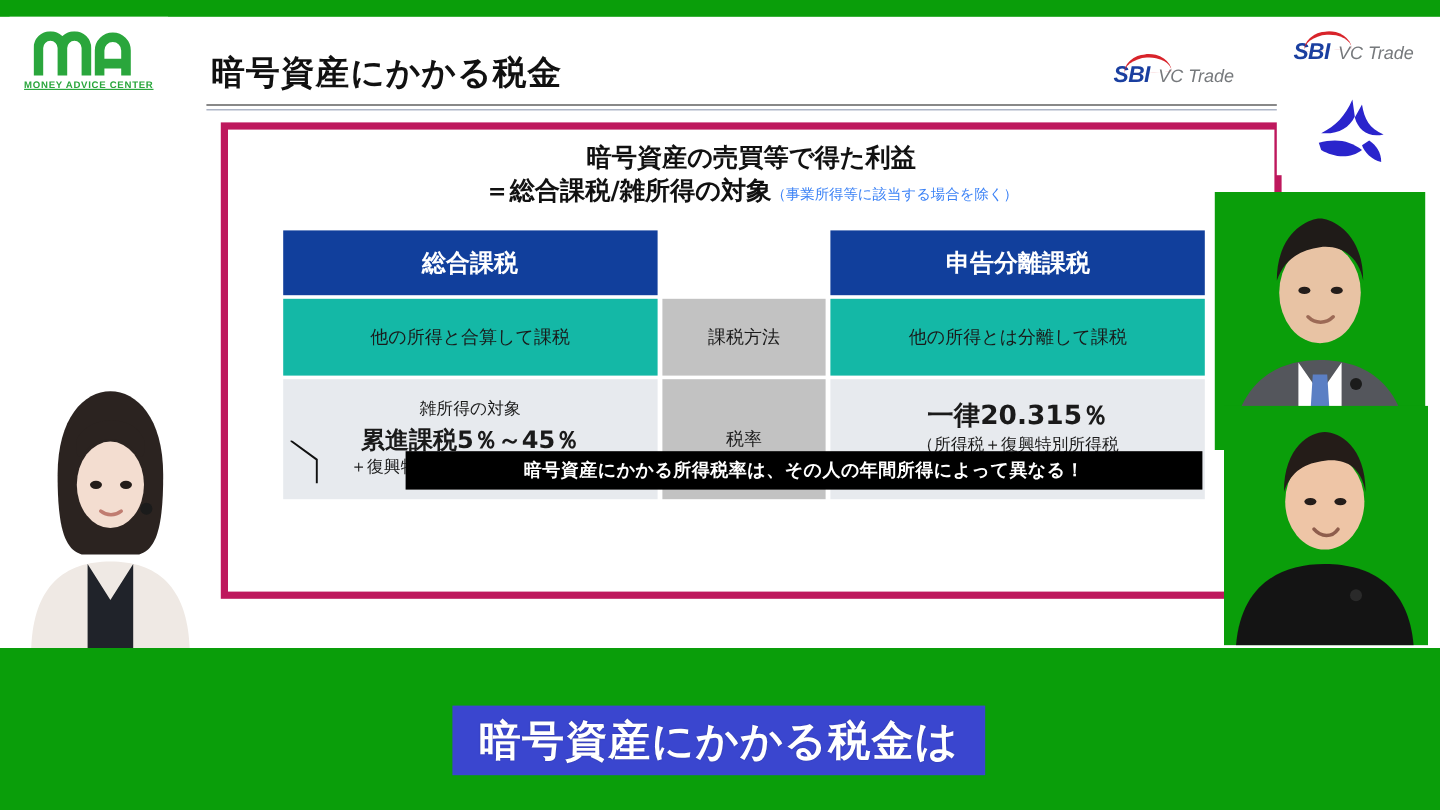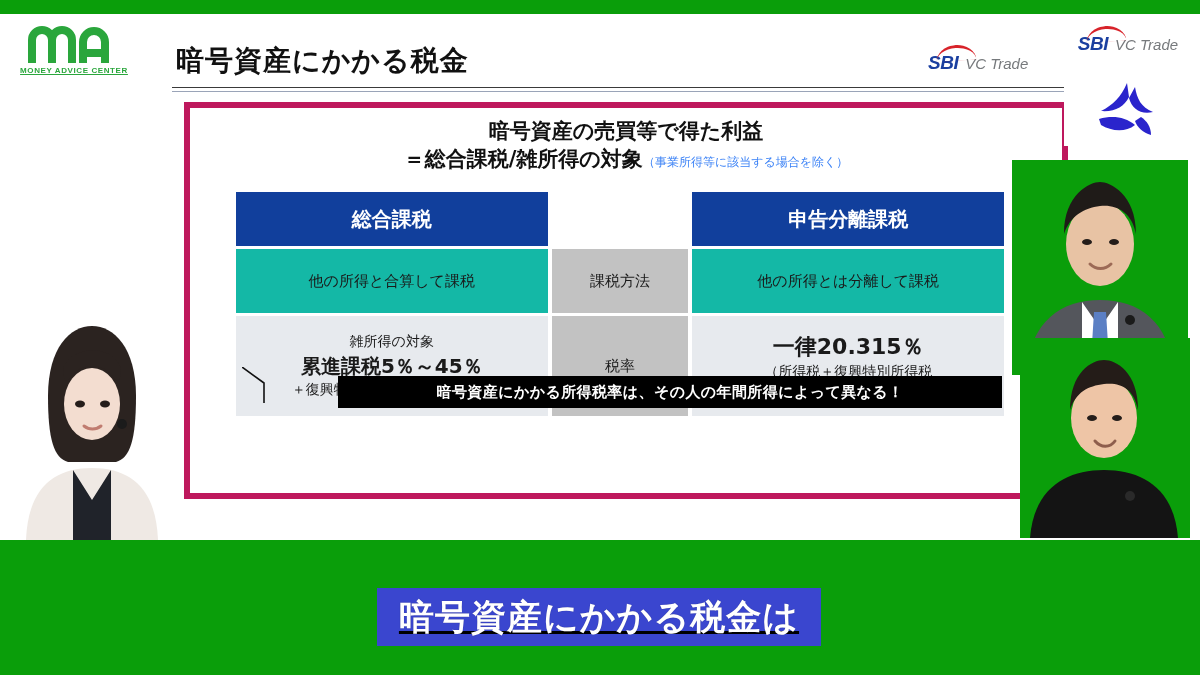--- a/index.html
+++ b/index.html
@@ -111,21 +111,21 @@
 
   
   .pres{position:absolute;overflow:hidden;}
   .pres.left{left:18px;top:300px;width:148px;height:240px;}
   .pres.r1{left:1012px;top:160px;width:176px;height:215px;}
   .pres.r2{left:1020px;top:338px;width:170px;height:200px;}
 
   
   .caption{
     position:absolute;left:377px;top:588px;width:444px;height:58px;
-    background:#3a46cf;display:flex;align-items:center;justify-content:center;text-decoration:underline;
+    background:#3a46cf;display:flex;align-items:center;justify-content:center;
   }
   .caption span{
     color:#fff;font-size:35px;font-weight:700;letter-spacing:1px;
     font-family:"DejaVu Sans","Liberation Sans",sans-serif;
     text-shadow:0 0 1px rgba(0,0,0,.35);
   }
 </style>
 </head>
 <body>
 

